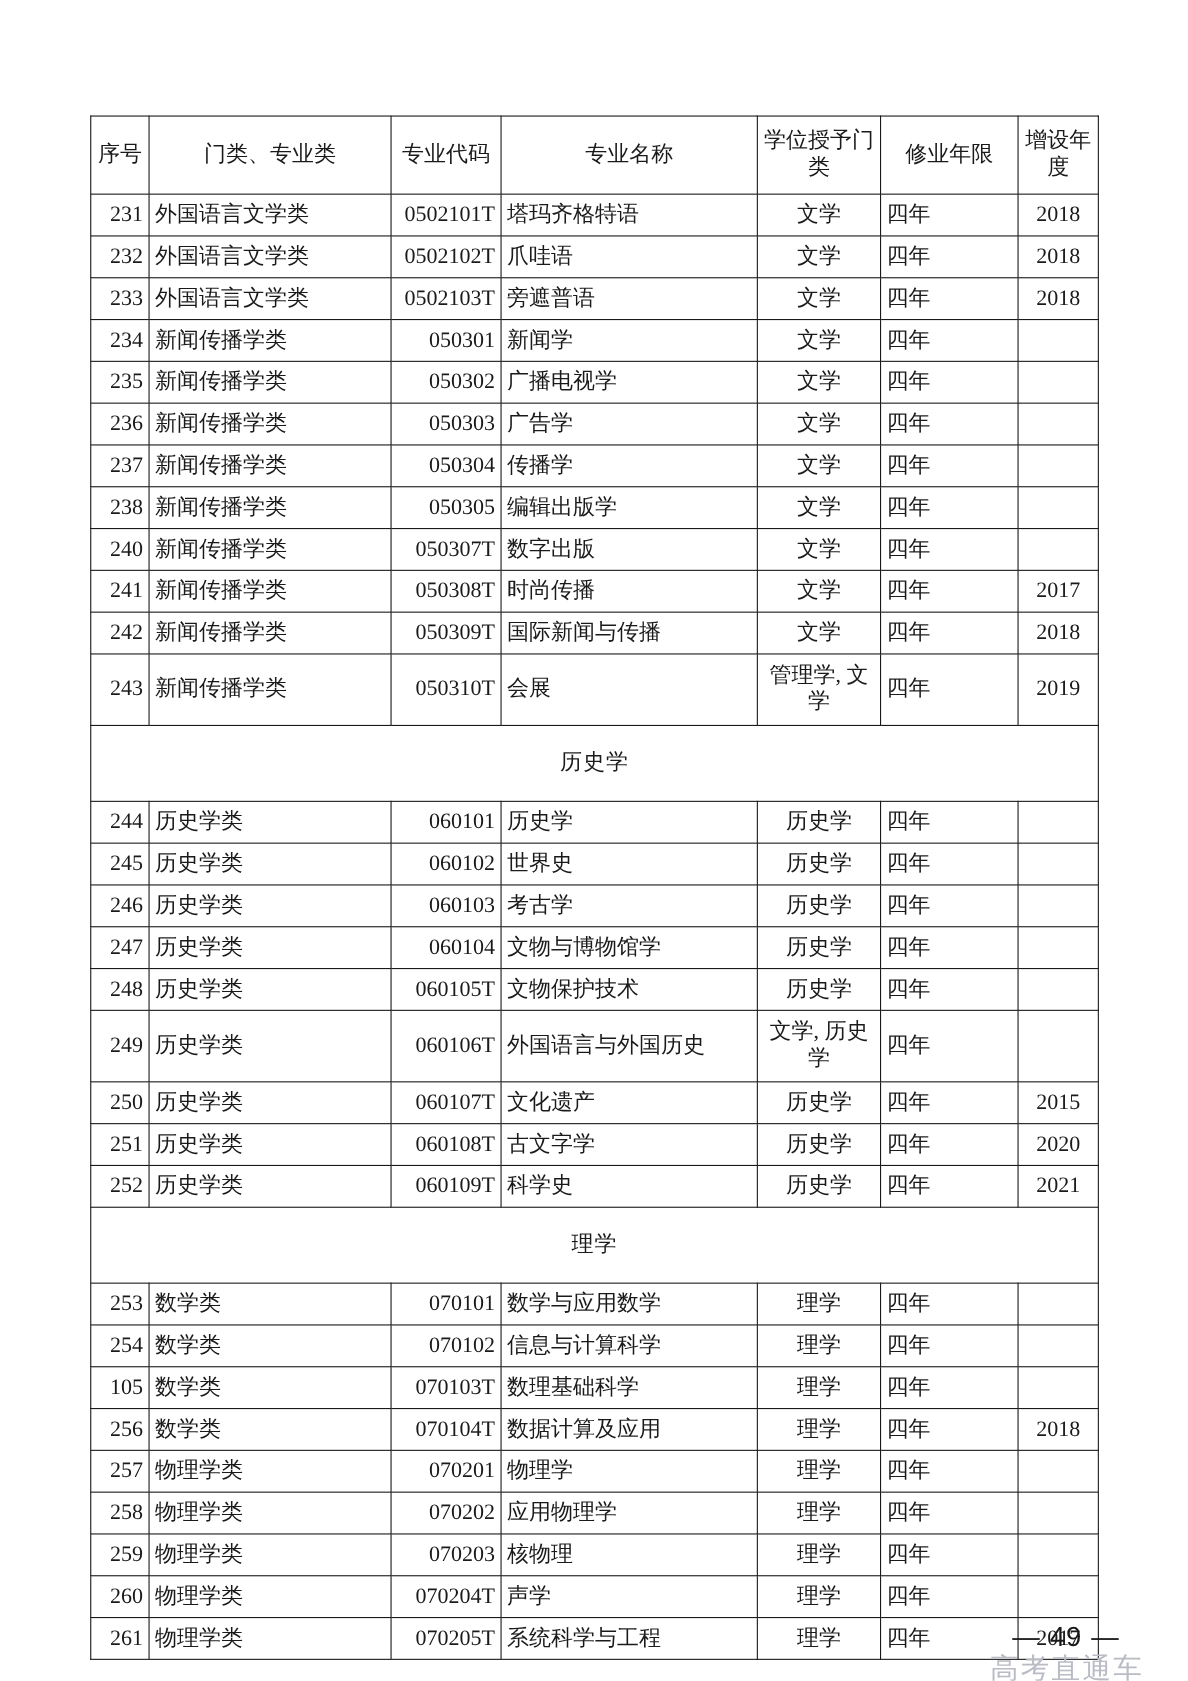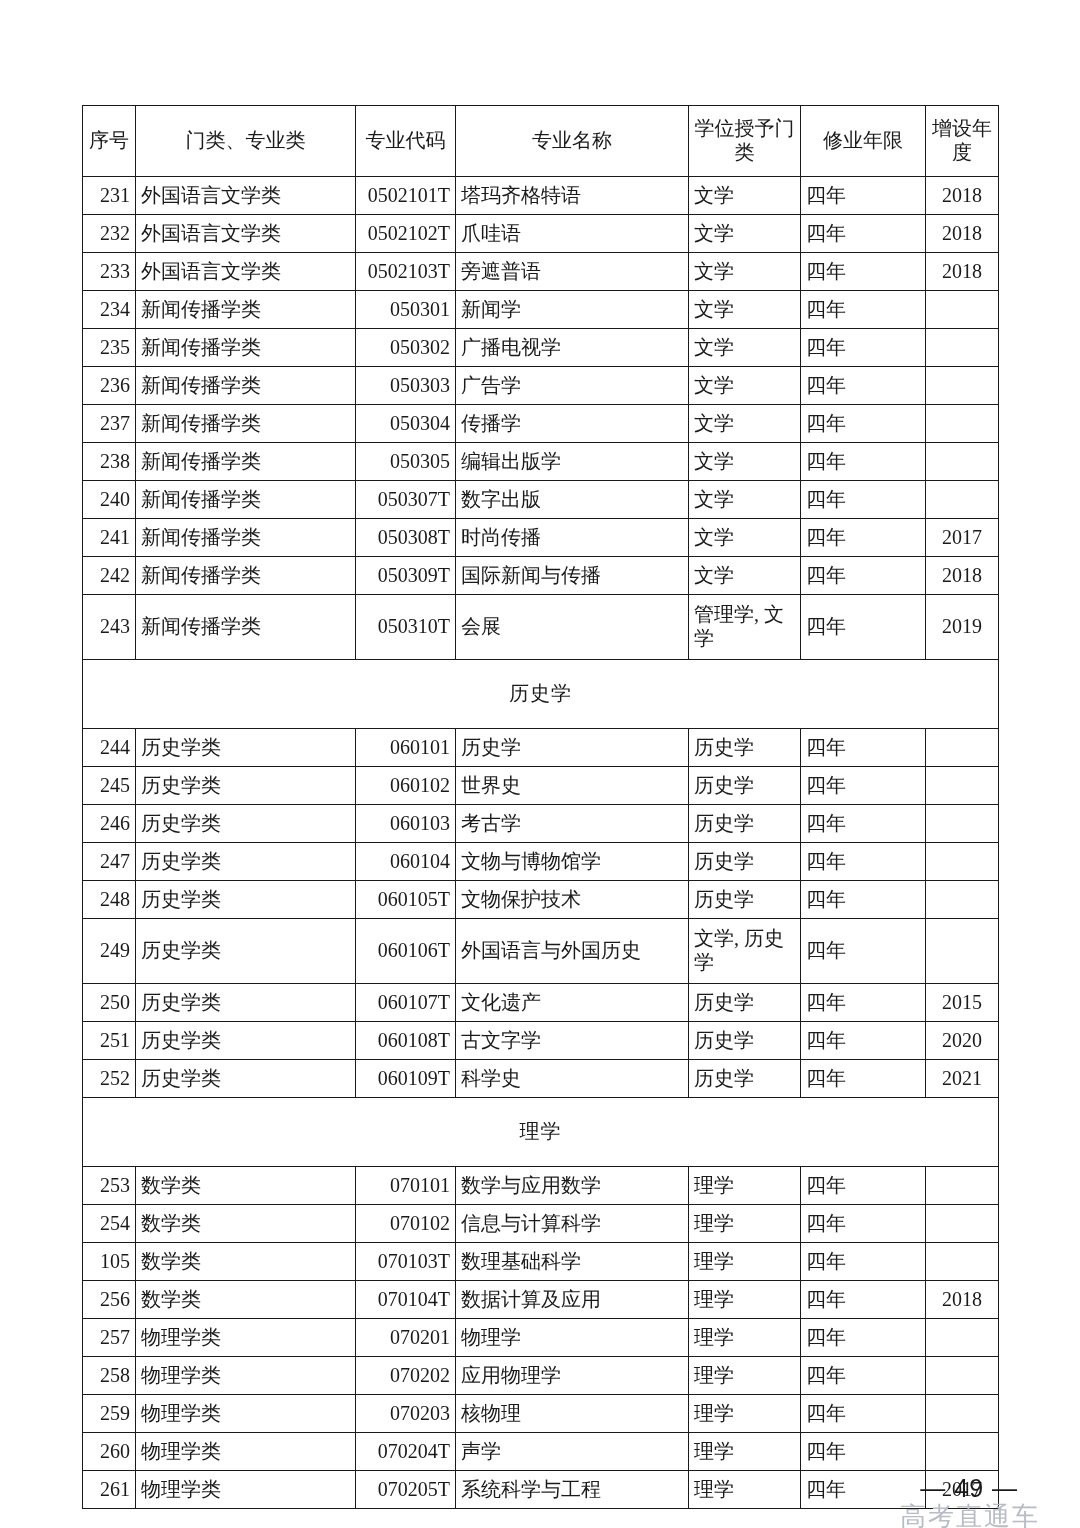--- a/index.html
+++ b/index.html
@@ -50,21 +50,21 @@
   thead th {
     text-align: center;
     font-weight: bold;
     font-size: 21px;
     height: 62px;
     padding: 3px 2px;
   }
   td.seq    { text-align: right; height: 29px; }
   td.code   { text-align: right; margin-top: 23px; }
   td.name   { text-align: left; }
-  td.degree { text-align: left; }
+  td.degree { text-align: center; }
   td.years  { text-align: left; }
   td.added  { text-align: center; }
 
   tr.tall td { height: 56px; }
 
   td.section-header {
     text-align: center;
     font-weight: bold;
     font-size: 21px;
     height: 60px;

